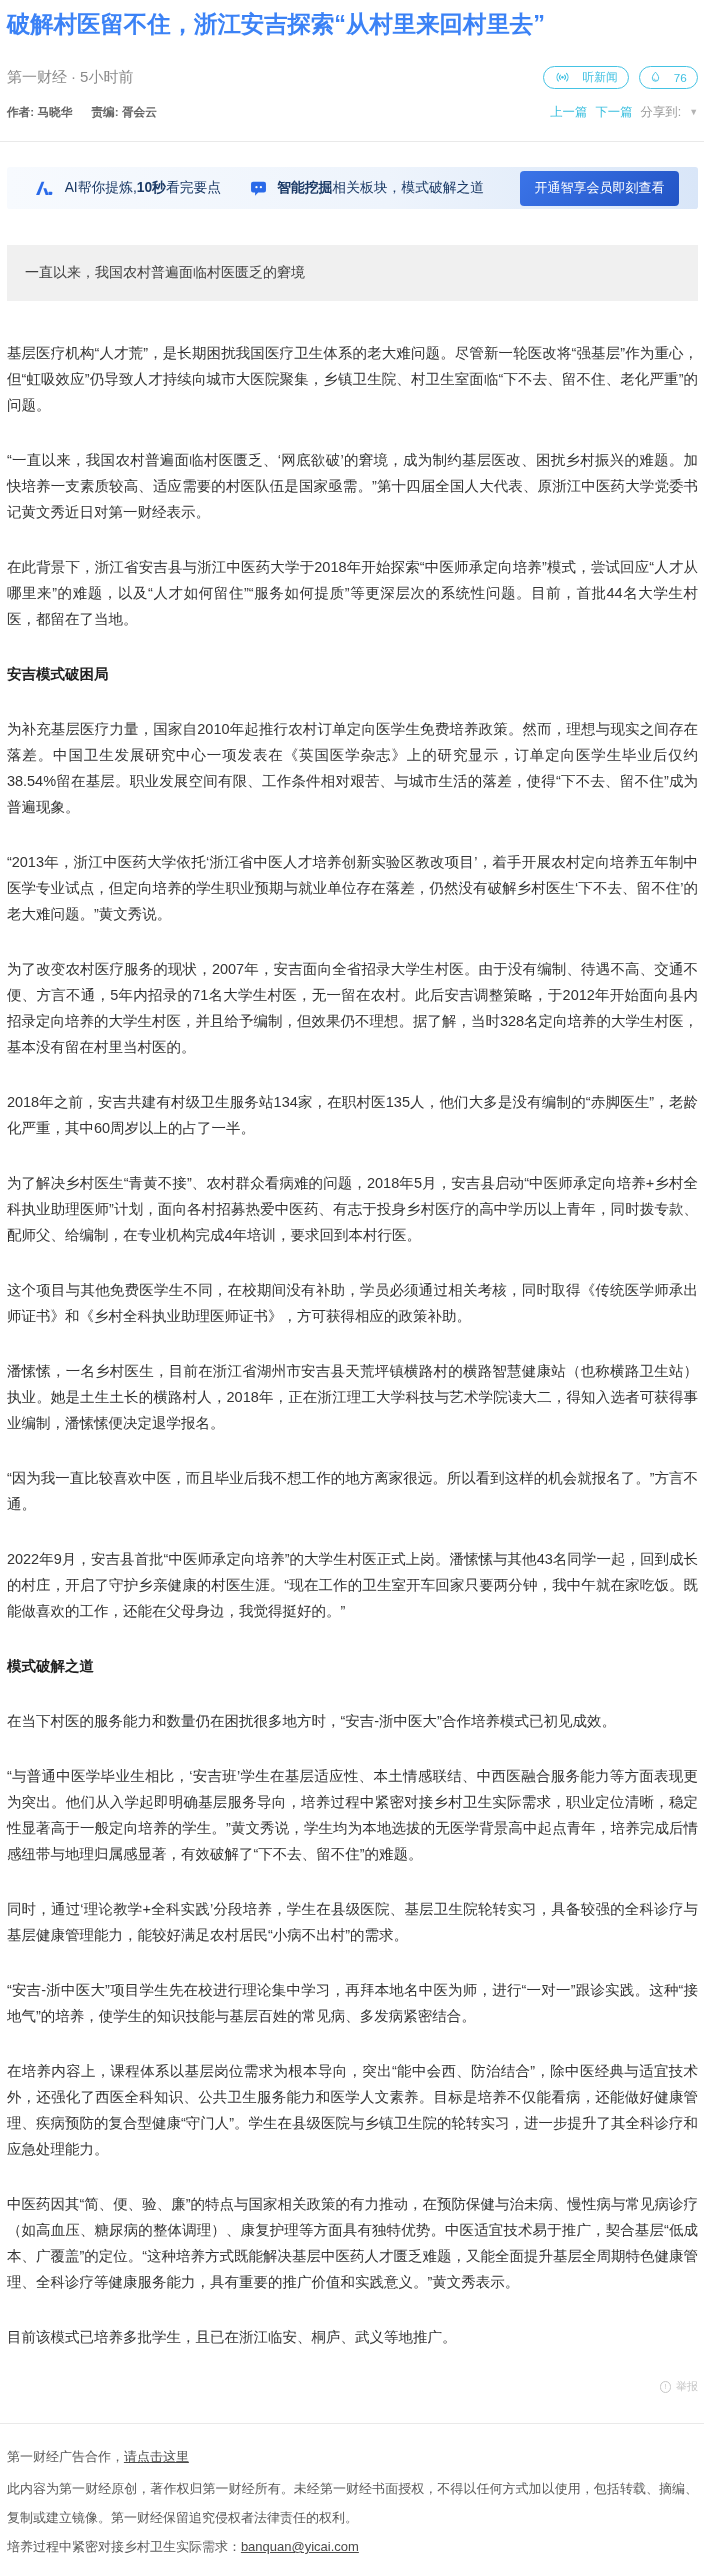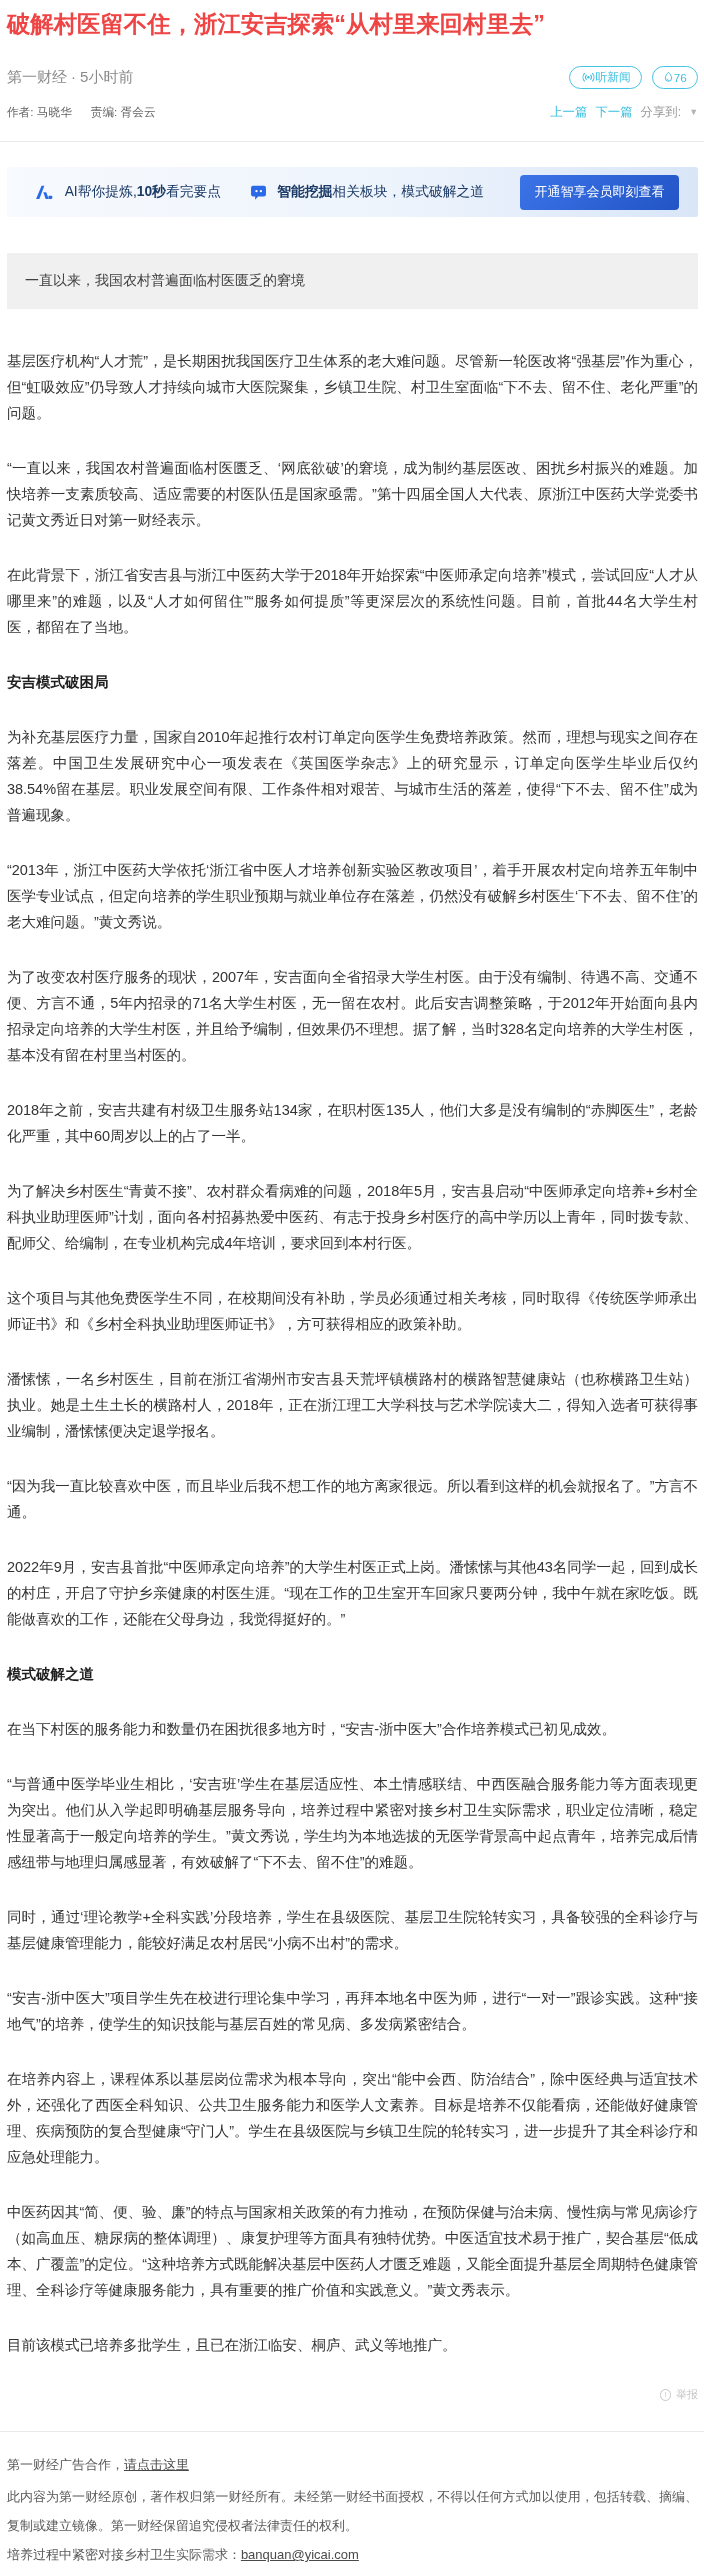--- a/index.html
+++ b/index.html
@@ -8,73 +8,73 @@
     width: 705px;
     font-family: "Liberation Sans", "DejaVu Sans", sans-serif;
     color: #333;
   }
   .page { width: 705px; padding: 6.9px 6.9px 0; }
 
   
   .title {
     font-size: 23.4px;
     font-weight: 700;
-    color: #ef4444;
+    color: #3b82f6;
     line-height: 1.45;
     padding-top: 1.4px;
   }
   .meta-row {
     margin-top: 23.4px;
     display: flex;
     align-items: center;
     justify-content: space-between;
   }
   .meta-left { font-size: 15px; color: #8a8a8a; }
   .meta-left .dot { margin: 0 4.1px; color: #8a8a8a; }
   .meta-right { display: flex; align-items: center; gap: 9.6px; }
   .pill {
     display: inline-flex;
     align-items: center;
-    gap: 0;
+    gap: 13px;
     height: 23px;
     padding: 0 10.3px;
     border: 0.7px solid #45c3e4;
     border-radius: 11.7px;
     background: #fff;
     color: #3fc0e2;
     font-size: 11.7px;
     font-family: inherit;
     cursor: pointer;
   }
   .pill svg { display: block; }
 
   .author-row {
     margin-top: 15px;
     display: flex;
     align-items: center;
     justify-content: space-between;
     font-size: 11.7px;
   }
-  .author-left { color: #666; }
+  .author-left { color: #666; font-weight: bold; }
   .author-left .sep { display: inline-block; width: 12.4px; }
   .author-right { display: flex; align-items: center; gap: 8px; font-size: 12.4px; }
   .nav-link { color: #38bede; text-decoration: none; cursor: pointer; }
   .share-label { color: #9a9a9a; }
   .share-caret { color: #b3b3b3; font-size: 9px; cursor: pointer; }
 
   .divider {
     border: none;
     border-top: 0.7px solid #e9e9e9;
     margin: 20.7px -6.9px 0;
   }
 
   
   .ai-bar {
     margin-top: 25px;
-    height: 50px;
+    height: 42px;
     display: flex;
     align-items: center;
     padding: 0 19px 0 27.5px;
     background: linear-gradient(90deg, #f7fafe 0%, #eef4fc 55%, #d9e6f8 100%);
     border-radius: 2.8px;
   }
   .ai-item { display: flex; align-items: center; font-size: 13.8px; color: #1b3a66; }
   .ai-item svg { display: block; margin-right: 9.6px; }
   .ai-item b { font-weight: 700; }
   .ai-item + .ai-item { margin-left: 27.5px; }

